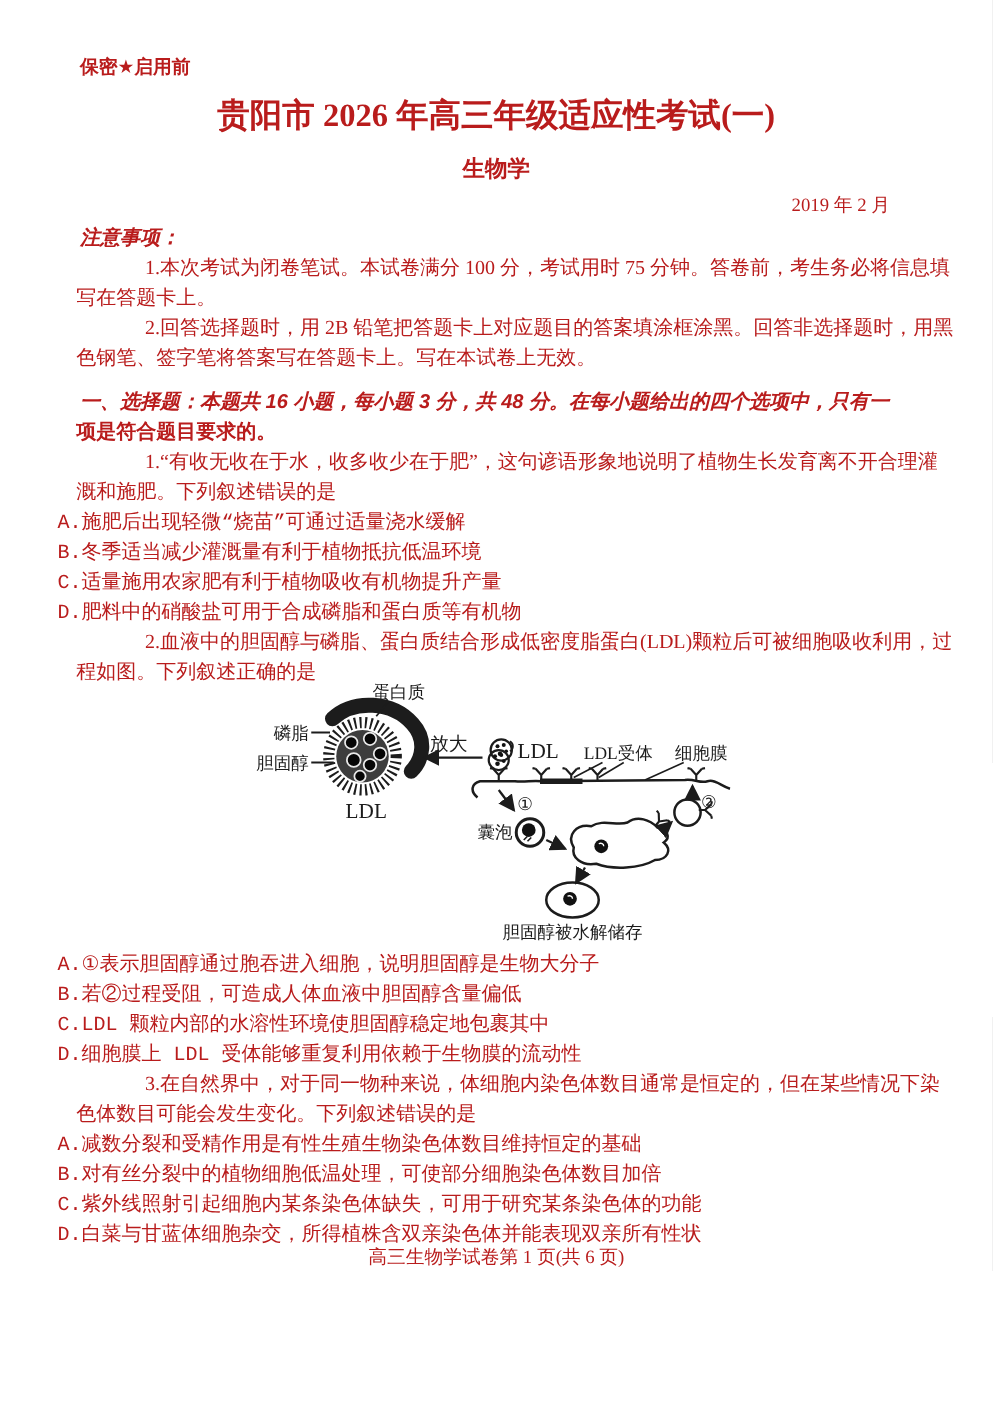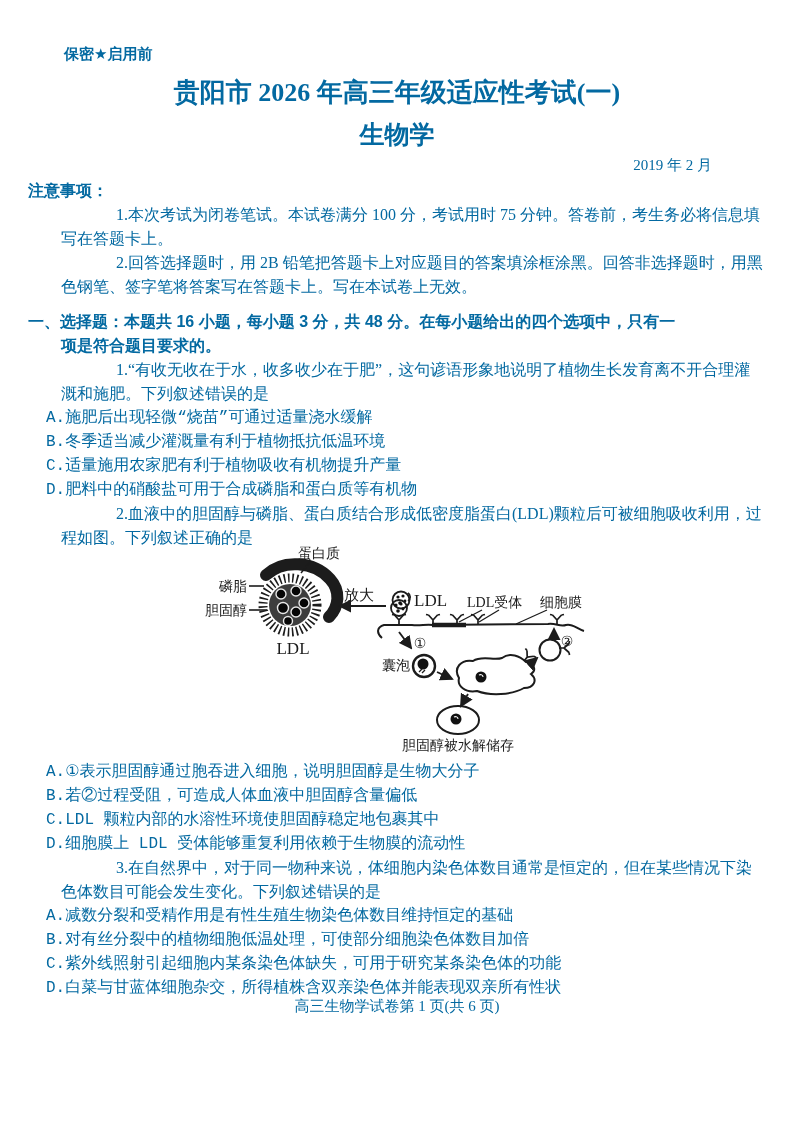--- a/index.html
+++ b/index.html
@@ -1,35 +1,35 @@
 <!DOCTYPE html>
 <html><head>
 <meta charset="utf-8">
 <style>
   html,body{margin:0;padding:0;background:#e8e8e8;}
   .page{
     position:relative;
     width:794px;height:1123px;
     margin:0 auto;
     background:#ffffff;
-    color:#0369a1;
+    color:#b91c1c;
     font-family:"Liberation Serif","DejaVu Serif",serif;
     overflow:hidden;
   }
   .abs{position:absolute;left:0;right:0;}
   .security{top:44px;padding-left:64px;font-family:"Liberation Sans","DejaVu Sans",sans-serif;
     font-weight:bold;font-size:15px;line-height:20px;}
   .title{top:78px;text-align:center;font-size:26px;font-weight:bold;line-height:30px;}
-  .subject{top:120px;text-align:center;font-size:25px;font-weight:bold;line-height:30px;}
+  .subject{top:120px;text-align:center;font-size:18px;font-weight:bold;line-height:30px;}
   .date{top:155px;padding-right:82px;text-align:right;font-size:15px;line-height:20px;}
   .notes{top:179px;}
   .flow{top:310px;}
   .line{height:24px;line-height:24px;font-size:16px;white-space:pre;}
   .bold-sans{font-family:"Liberation Sans","DejaVu Sans",sans-serif;font-weight:bold;}
-  .ind-sec{padding-left:28px;}
+  .ind-sec{padding-left:64px;font-style:italic;}
   .ind-q{padding-left:116px;}
   .ind-cont{padding-left:61px;}
   .ind-opt{padding-left:46px;font-family:Liberation Mono, monospace;}
   .figure-wrap{margin-top:-8px;height:218px;}
   .footer{top:996px;text-align:center;font-size:15px;line-height:20px;}
   svg text{font-family:"Liberation Serif","DejaVu Serif",serif;fill:#1c1c1c;}
   svg .ln{stroke:#1c1c1c;fill:none;}
 </style>
 </head>
 <body>

